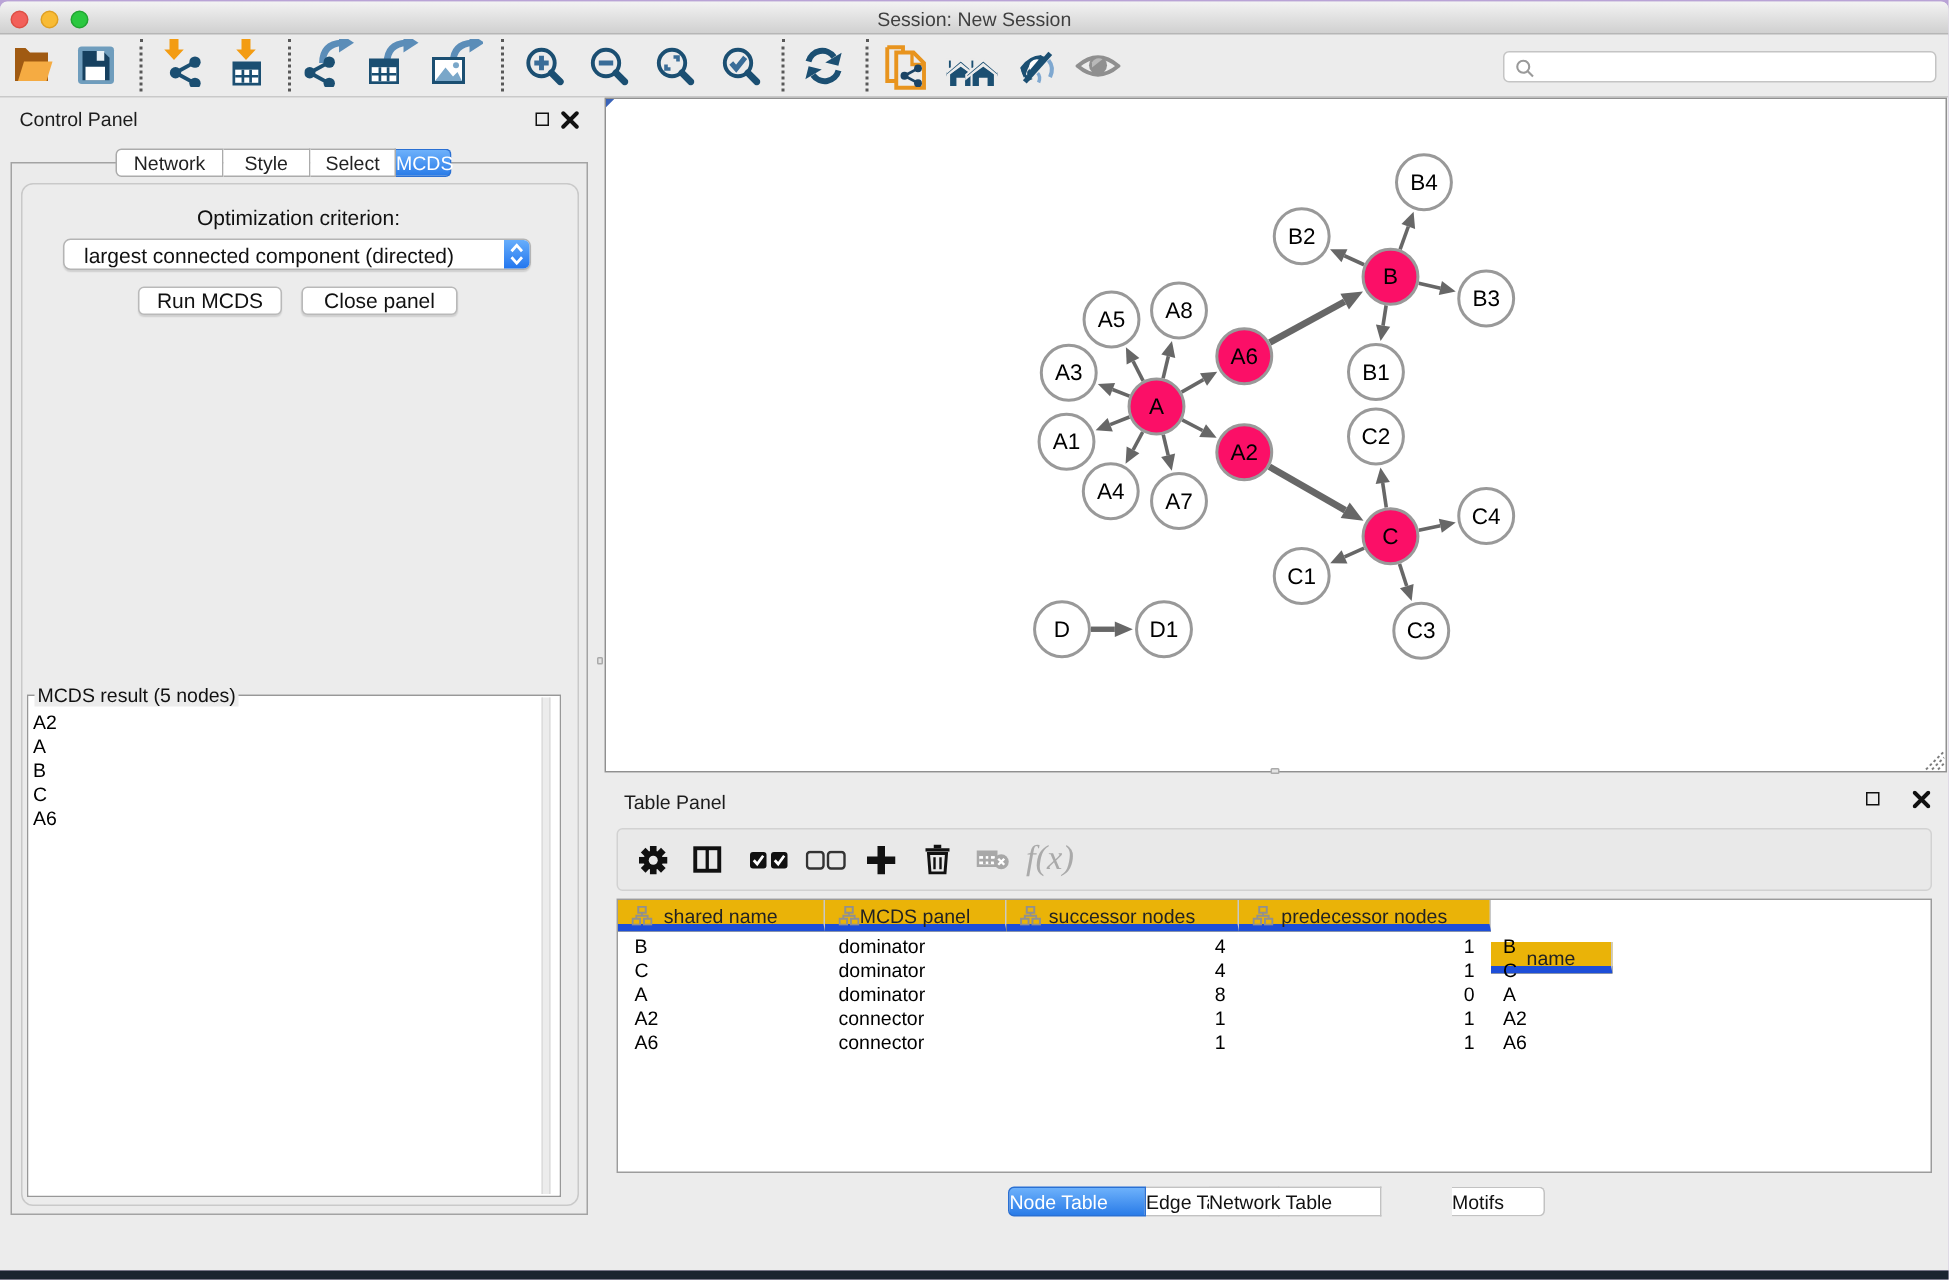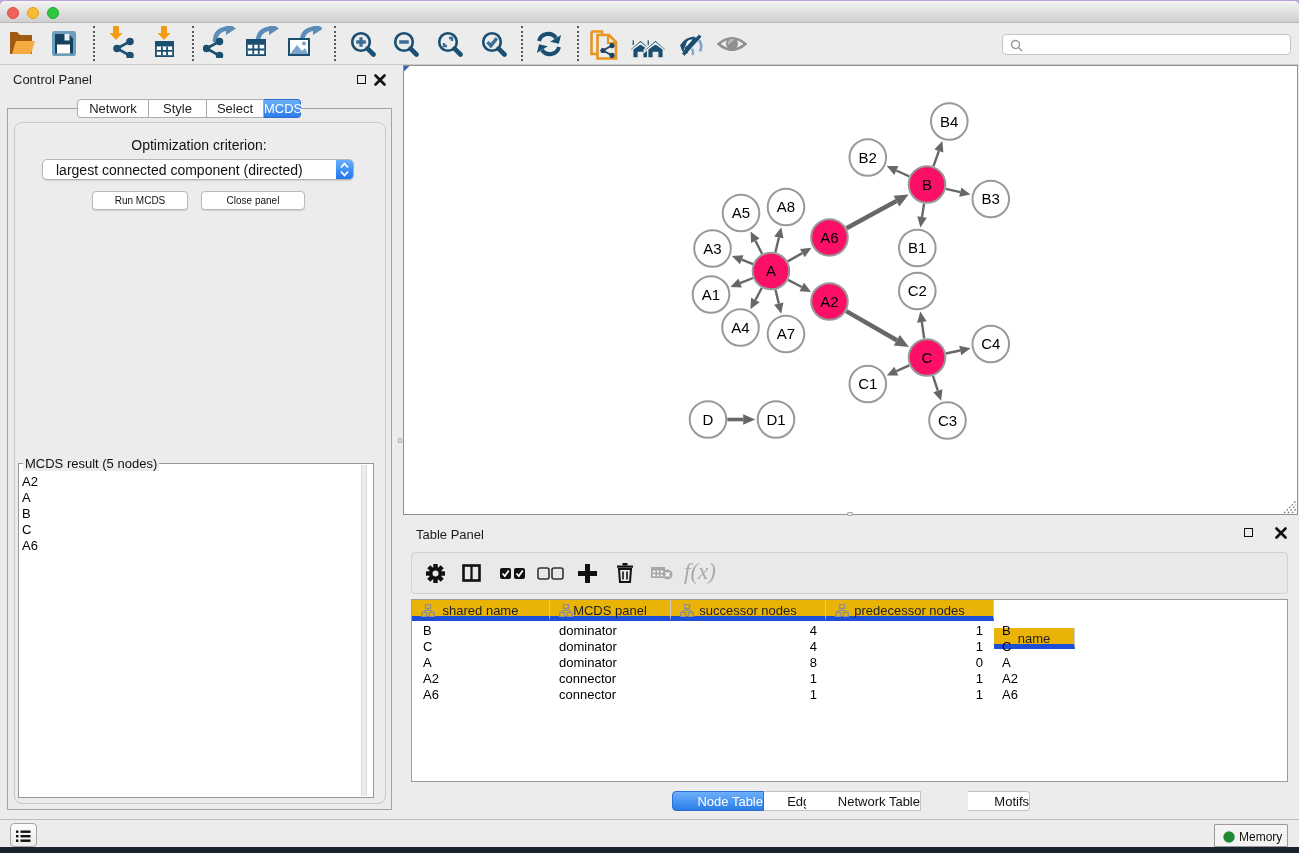--- a/index.html
+++ b/index.html
@@ -27,21 +27,21 @@
 .tab { position:absolute; top:98px; height:19px; background:#fff; border:1px solid #ababab;
   font-size:13px; color:#222; text-align:center; line-height:18px; }
 .tab.sel { background:linear-gradient(#6db1fb,#2a7ce8); color:#fff; border-color:#2a70d3; }
 #opt-label { position:absolute; left:0; top:136px; width:398px; text-align:center; font-size:14px; color:#111; }
 #dropdown { position:absolute; left:42px; top:158px; width:312px; height:21px; background:#fff;
   border:1px solid #b4b4b4; border-radius:5px; box-shadow:0 1px 1px rgba(0,0,0,0.12); }
 #dropdown .txt { position:absolute; left:13px; top:2px; font-size:14px; color:#111; }
 #dropdown .step { position:absolute; right:0px; top:0px; width:17px; height:19px;
   background:linear-gradient(#67aefc,#2376ee); border-radius:0 4px 4px 0; }
 .btn { position:absolute; height:19px; background:#fff; border:1px solid #b9b9b9; border-radius:4px;
-  font-size:10px; color:#111; text-align:center; line-height:17px; box-shadow:0 1px 1px rgba(0,0,0,0.12); }
+  font-size:14px; color:#111; text-align:center; line-height:17px; box-shadow:0 1px 1px rgba(0,0,0,0.12); }
 #mcds-box { position:absolute; left:18px; top:462px; width:356px; height:335px;
   border:1px solid #989898; background:#fff; }
 #mcds-label { position:absolute; left:23px; top:455px; font-size:13px; color:#111;
   background:#ececec; padding:0 2px; z-index:3; }
 #mcds-list { position:absolute; left:19px; top:463px; width:354px; height:333px; background:#fff;
   font-size:13px; color:#000; padding-top:10px; }
 #mcds-list div { padding-left:3px; height:16px; line-height:16px; }
 #mcds-sb { position:absolute; left:361px; top:464px; width:6px; height:331px; background:#ececec;
   border-left:1px solid #dcdcdc; border-right:1px solid #dcdcdc; }
 
@@ -56,37 +56,38 @@
 #tp-toolbar { position:absolute; left:411px; top:551px; width:877px; height:42px;
   background:#e9e9e9; border:1px solid #d2d2d2; border-radius:4px; }
 #tbl { position:absolute; left:411px; top:598px; width:877px; height:183px;
   border:1px solid #9c9c9c; background:#fff; }
 .th { position:absolute; top:0; height:21px; border-right:1px solid #c8c8c8; border-bottom:5px solid #1d4ed8; background:#eab308;
   font-size:13px; color:#222; }
 .th .lbl { position:absolute; top:3px; left:0; width:100%; text-align:center; }
 .td { position:absolute; height:16px; font-size:13px; color:#000; line-height:16px; }
 
 .btab { position:absolute; top:790px; height:20px; background:#fff; border:1px solid #c2c2c2;
-  font-size:13px; color:#111; text-align:right; line-height:19px; }
+  font-size:13px; color:#111; text-align:left; line-height:19px; }
 .btab.sel { background:linear-gradient(#6db1fb,#2a7ce8); color:#fff; border-color:#2a70d3; }
 
 #statusbar { position:absolute; left:0; top:818px; width:1299px; height:29px; background:#ececec;
   border-top:1px solid #bdbdbd; }
 #memb { position:absolute; left:1214px; top:4px; width:74px; height:23px; background:#f4f4f4;
   border:1px solid #9a9a9a; border-radius:1px; font-size:12px; color:#111; }
 #listb { position:absolute; left:10px; top:3px; width:27px; height:24px;
   background:linear-gradient(#fcfcfc,#ececec); border:1px solid #a5a5a5; border-radius:4px; }
 #bottomstrip { position:absolute; left:0; top:847px; width:1299px; height:6px; background:#1a2430; }
 </style></head><body>
 <div id="app">
     <div id="win">
 <div id="titlebar">
 <div class="tl" style="left:7px;background:#f2605a;border:1px solid #dd4f44;"></div>
 <div class="tl" style="left:27px;background:#f8bb35;border:1px solid #dfa023;"></div>
 <div class="tl" style="left:47px;background:#2bc840;border:1px solid #22a532;"></div>
+<div class="title">Session: New Session</div>
 </div>
 <div id="toolbar">
 <div class="tsep" style="left:93px;"></div>
 <div class="tsep" style="left:192px;"></div>
 <div class="tsep" style="left:334px;"></div>
 <div class="tsep" style="left:521px;"></div>
 <div class="tsep" style="left:577px;"></div>
 <svg class="abs" style="left:8px;top:6px;" width="28" height="26" viewBox="0 0 28 26">
           <path d="M2 7 L2 24 L24 24 L24 5 L12 5 L9 2 L2 2 Z" fill="#a05a12"></path>
           <path d="M4 24 L8 11 L27 11 L23 24 Z" fill="#f5ab42"></path>
@@ -464,32 +465,14 @@
 <div class="td" style="left:11px;top:87px;">A6</div>
 <div class="td" style="left:147px;top:87px;">connector</div>
 <div class="td" style="left:259px;top:87px;width:146px;text-align:right;">1</div>
 <div class="td" style="left:414px;top:87px;width:157px;text-align:right;">1</div>
 <div class="td" style="left:590px;top:87px;">A6</div>
 </div>
 <div class="btab sel" style="left:672px;width:92px;border-radius:4px 0 0 4px;">Node Table</div>
 <div class="btab" style="left:764px;width:89px;border-left:none;">Edge Table</div>
 <div class="btab" style="left:806px;width:115px;border-left:none;">Network Table</div>
 <div class="btab" style="left:968px;width:62px;border-radius:0 4px 4px 0;border-left:none;">Motifs</div>
-<div id="statusbar">
-<div id="listb">
-          <svg class="abs" style="left:4px;top:3px;" width="17" height="17" viewBox="0 0 17 17">
-            <rect x="1" y="3.5" width="2.4" height="2.4" fill="#111"></rect>
-            <rect x="5.5" y="3.5" width="10" height="2.4" fill="#111"></rect>
-            <rect x="1" y="8" width="2.4" height="2.4" fill="#111"></rect>
-            <rect x="5.5" y="8" width="10" height="2.4" fill="#111"></rect>
-            <rect x="1" y="12.5" width="2.4" height="2.4" fill="#111"></rect>
-            <rect x="5.5" y="12.5" width="10" height="2.4" fill="#111"></rect>
-          </svg>
-        </div>
-<div id="memb">
-          <svg class="abs" style="left:8px;top:6px;" width="12" height="12" viewBox="0 0 12 12">
-            <circle cx="6" cy="6" r="5.7" fill="#1f8a31"></circle>
-          </svg>
-          <span style="position:absolute;left:24px;top:5px;">Memory</span>
-        </div>
-</div>
 </div>
 <div id="bottomstrip"></div>
 </div>
 </body></html>

